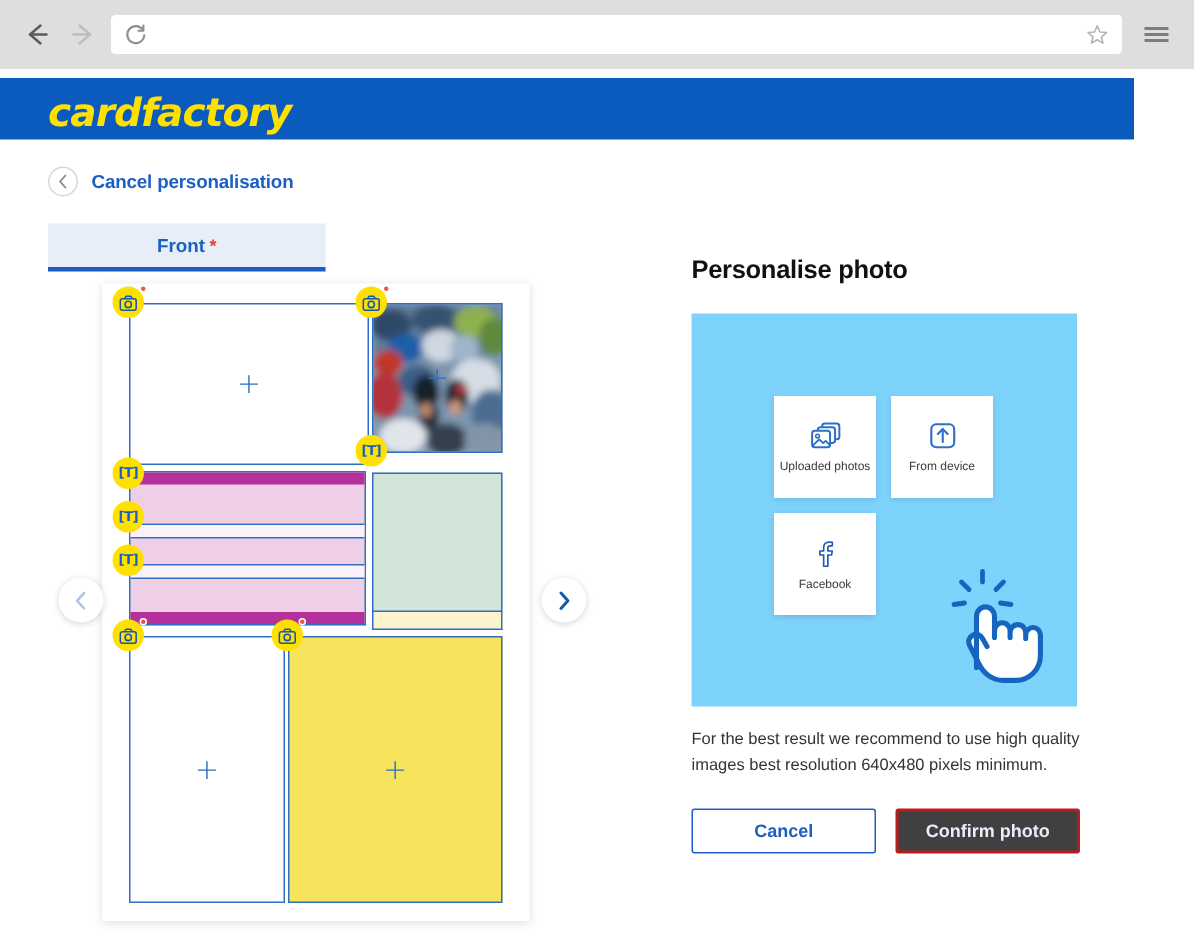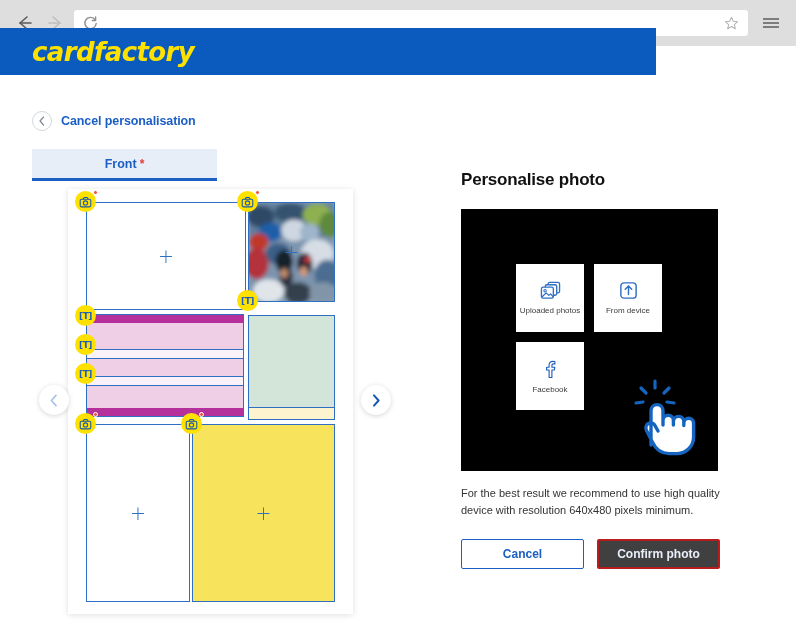--- a/index.html
+++ b/index.html
@@ -39,22 +39,22 @@
     font-size: 12px;
     color: #555;
     padding-left: 6px;
     white-space: nowrap; overflow: hidden;
   }
   .reload-icon, .star-icon { width: 17px; height: 17px; flex: 0 0 auto; }
   .menu-btn { width: 30px; height: 30px; display: flex; align-items: center; justify-content: center; cursor: pointer; }
 
   
   .brand-header {
-    position: absolute; left: 0; top: 28px;
-    width: 656px; height: 47px;
+    position: absolute; left: 0; top: 52px;
+    width: 756px; height: 47px;
     background: #0a5bbd;
     display: flex; align-items: center;
   }
   .brand-logo {
     margin-left: 32px;
     color: #ffe100;
     font-size: 26px;
     font-weight: bold;
     font-style: italic;
     letter-spacing: -0.6px;
@@ -177,21 +177,21 @@
   
   .panel { position: absolute; left: 461px; top: 0; width: 310px; }
   .panel-title {
     font-size: 17px; font-weight: bold; color: #111; margin-top: 77px;
     letter-spacing: -0.2px;
   }
   .picker-area {
     position: relative;
     margin-top: 19px;
     width: 257px; height: 262px;
-    background: #000000;
+    background: #7dd3fc;
     overflow: hidden;
   }
   .tiles {
     position: absolute; left: 55px; top: 55px;
     width: 150px;
     display: flex; flex-wrap: wrap; gap: 10px;
   }
   .tile {
     width: 68px; height: 68px;
     background: #fff;
@@ -448,21 +448,21 @@
         <path d="M19 70 L19 36 C19 32.4 21.6 29.6 25 29.6 C28.4 29.6 31 32.4 31 36
                  L31 50 L31 45.6 C31 42.6 33.3 40.2 36.2 40.2 C39.1 40.2 41.4 42.6 41.4 45.6
                  L41.4 50 L41.4 46.8 C41.4 43.8 43.7 41.4 46.6 41.4 C49.5 41.4 51.8 43.8 51.8 46.8
                  L51.8 50.6 L51.8 48.4 C51.8 45.6 54 43.3 56.7 43.3 C59.4 43.3 61.6 45.6 61.6 48.4
                  L61.6 62 C61.6 71.4 54.2 78.6 45.2 78.6
                  L37 78.6 C29.6 78.6 23.6 74 20.6 67.4
                  L14.4 55.2 C13.1 52.6 14.1 49.6 16.6 48.4 C19 47.2 21.8 48.2 23 50.6 L26 56" stroke="#1565c0" stroke-width="3.4" fill="#fff" stroke-linejoin="round" stroke-linecap="round"></path>
       </svg>
     </div>
 
-    <div class="hint">For the best result we recommend to use high quality device with resolution 640x480 pixels minimum.</div>
+    <div class="hint">For the best result we recommend to use high quality images best resolution 640x480 pixels minimum.</div>
 
     <div class="btn-row">
       <div class="btn btn-cancel">Cancel</div>
       <div class="btn btn-confirm">Confirm photo</div>
     </div>
   </div>
 
 </div>
 
 </body></html>

